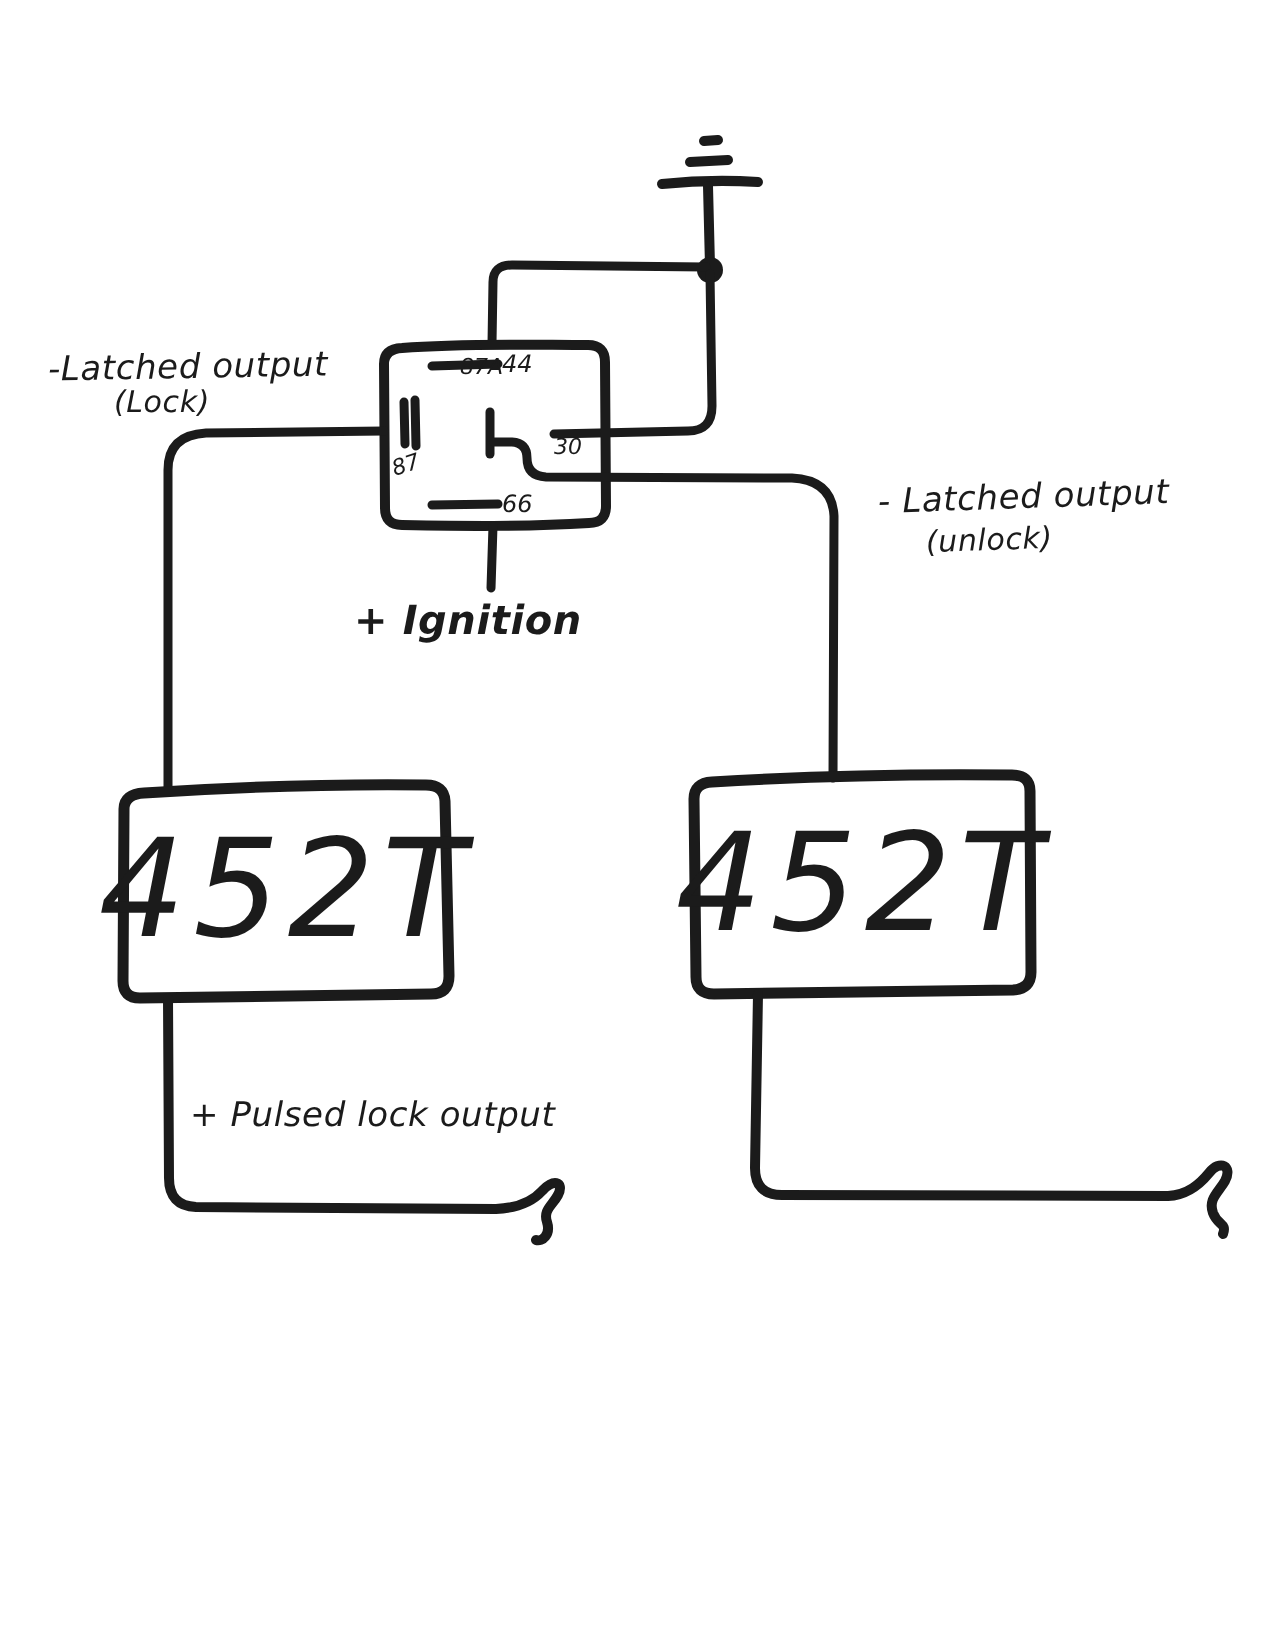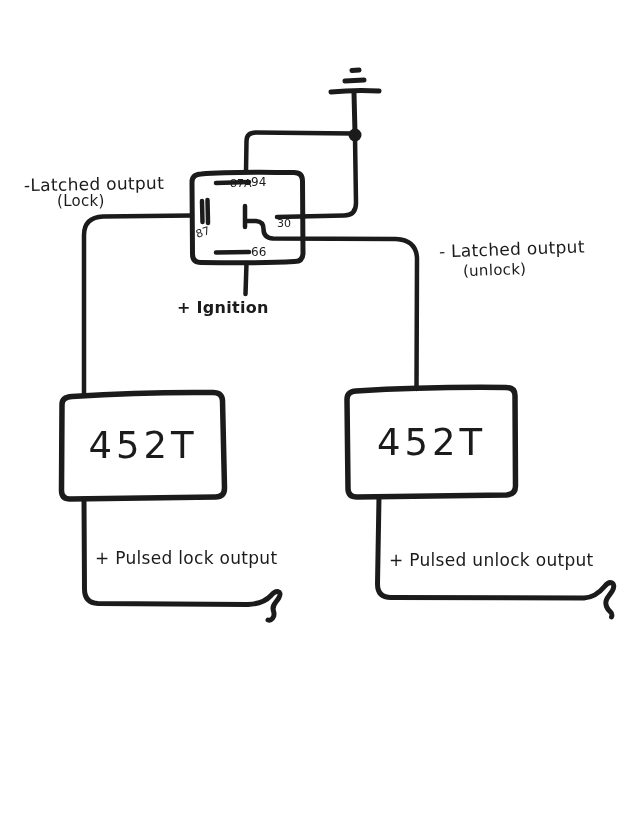--- a/index.html
+++ b/index.html
@@ -6,42 +6,43 @@
   html,body { margin:0; padding:0; background:#e9e9e9; }
   .canvas {
     position: relative;
     width: 637px;
     height: 824px;
     margin: 0 auto;
     background: var(--paper);
     overflow: hidden;
     font-family: "DejaVu Sans", sans-serif;
     color: var(--ink);
+    font-style: italic;
   }
   svg.strokes {
     position:absolute; left:0; top:0; width:637px; height:824px;
     stroke: var(--ink); fill: none;
     stroke-linecap: round; stroke-linejoin: round;
   }
   .lbl {
     position: absolute;
     white-space: nowrap;
     color: var(--ink);
     line-height: 1.05;
     letter-spacing: 0.3px;
   }
-  .big   { font-size: 16px; font-weight: bold; }
+  .big   { font-size: 20px; font-weight: bold; }
   .ann   { font-size: 17px; }
   .sub   { font-size: 15px; }
   .pin   { font-size: 12px; letter-spacing: 0; }
   .pin-sm{ font-size: 11px; letter-spacing: 0; }
   .module-label {
     position:absolute;
     display:flex; align-items:center; justify-content:center;
-    font-size: 37px;
+    font-size: 68px;
     letter-spacing: 4px;
   }
   .rot-n1 { transform: rotate(-1deg); }
   .rot-n2 { transform: rotate(-2deg); }
   .rot-87 { transform: rotate(-18deg); }
 </style>
 </head>
 <body>
 
 <div class="canvas">
@@ -105,23 +106,22 @@
 
   <div class="lbl ann rot-n1" style="left:24px; top:176px;">-Latched output</div>
   <div class="lbl sub" style="left:57px; top:194px;">(Lock)</div>
 
   <div class="lbl ann rot-n2" style="left:439px; top:241px;">- Latched output</div>
   <div class="lbl sub rot-n2" style="left:463px; top:263px;">(unlock)</div>
 
   <div class="lbl big" style="left:177px; top:300px;">+ Ignition</div>
 
   <div class="lbl ann" style="left:95px; top:550px;">+ Pulsed lock output</div>
-  <div class="lbl ann" style="left:389px; top:552px;">+ Pulsed unlock output</div>
 
-  <div class="lbl pin" style="left:251px; top:176px;">94</div>
+  <div class="lbl pin" style="left:251px; top:176px;">44</div>
   <div class="lbl pin-sm" style="left:230px; top:178px;">87A</div>
   <div class="lbl pin-sm" style="left:277px; top:218px;">30</div>
   <div class="lbl pin-sm rot-87" style="left:196px; top:227px;">87</div>
   <div class="lbl pin" style="left:251px; top:246px;">66</div>
 
   <div class="module-label" style="left:62px; top:393px; width:162px; height:104px;">452T</div>
   <div class="module-label" style="left:348px; top:388px; width:167px; height:108px;">452T</div>
 
 </div>
 

